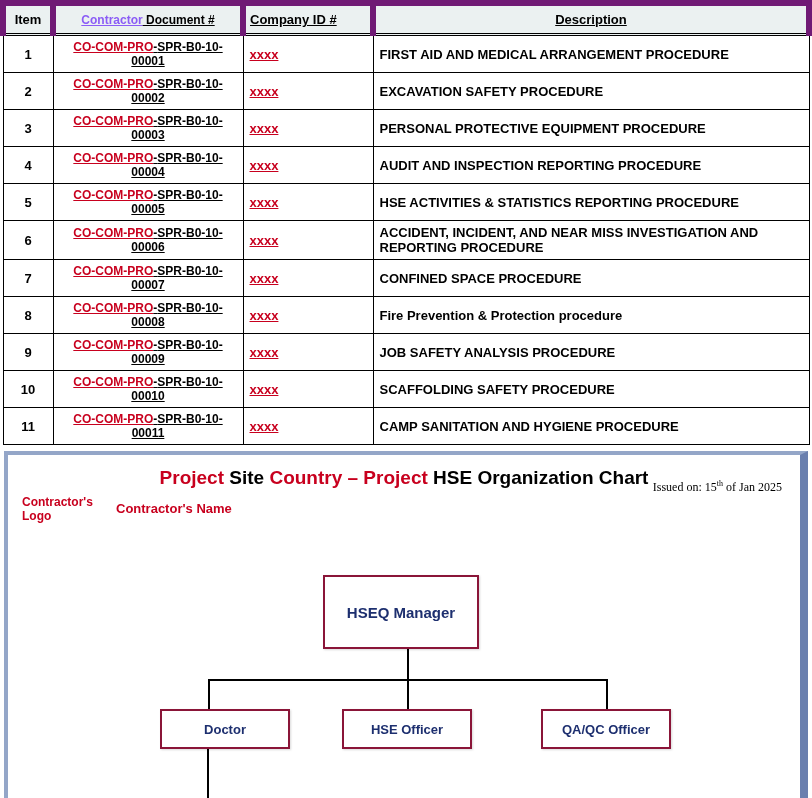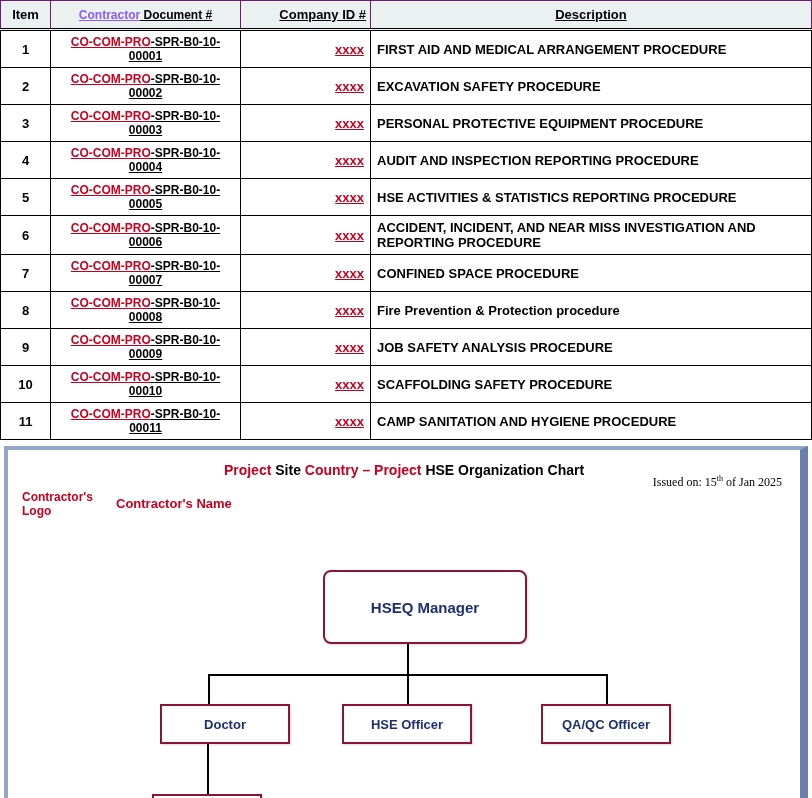--- a/index.html
+++ b/index.html
@@ -10,41 +10,41 @@
     background: #fff;
     width: 812px;
   }
   .doc-table {
     border-collapse: collapse;
     width: 100%;
     margin-bottom: 6px;
   }
   .doc-table th {
     background: #ebf1f1;
-    border: 1px solid #701a75;
+    border: 6px solid #701a75;
     padding: 6px 4px;
     font-weight: bold;
     color: #000;
   }
   .doc-table th .th-red {
     color: #8b5cf6;
     text-decoration: underline;
   }
   .doc-table th .th-black {
     color: #000;
   }
   .doc-table td {
     border: 1px solid #000;
     padding: 4px 6px;
     font-weight: bold;
     vertical-align: middle;
   }
   .doc-table .col-item   { width: 50px; text-align: center; }
   .doc-table .col-docnum { width: 190px; text-align: center; font-size: 12px; }
-  .doc-table .col-comp   { width: 130px; text-align: right; }
+  .doc-table .col-comp   { width: 130px; text-align: left; }
   .doc-table .col-desc   { }
   .doc-prefix { color: #c8001e; text-decoration: underline; }
   .doc-suffix { color: #000; text-decoration: underline; }
   .doc-suffix::before { content: "-"; }
   .comp-id { color: #c8001e; text-decoration: underline; }
   .header-row th { border-bottom: 3px double #000; }
 
   
   .org-wrap {
     border-top: 4px solid #94a6c8;
@@ -52,21 +52,21 @@
     border-right: 8px solid #6a7fae;
     background: #fff;
     width: 804px;
     margin-left: 4px;
     padding: 8px 10px 20px 10px;
     position: relative;
     height: 430px;
   }
   .org-title {
     text-align: center;
-    font-size: 14px;
+    font-size: 19px;
     font-weight: bold;
     margin-top: 4px;
   }
   .org-title .t-red { color: #c8001e; }
   .org-title .t-black { color: #000; }
   .issued {
     position: absolute;
     right: 18px;
     top: 24px;
     font-size: 12px;
@@ -104,21 +104,21 @@
     background: #fff;
     color: #1d2f6f;
     font-weight: bold;
     text-align: center;
     display: flex;
     align-items: center;
     justify-content: center;
     padding: 4px;
     box-shadow: 1px 1px 2px rgba(0,0,0,0.15);
   }
-  .node.big { width: 204px; height: 74px; font-size: 15px; border-radius: 8px; }
+  .node.big { width: 156px; height: 74px; font-size: 15px; }
   .node.mid { width: 130px; height: 40px; font-size: 13px; }
   .node.small { width: 110px; height: 36px; font-size: 12px; }
 
   .line { position: absolute; background: #000; }
   .line.h { height: 2px; }
   .line.v { width: 2px; }
 </style>
 </head>
 <body>
 

